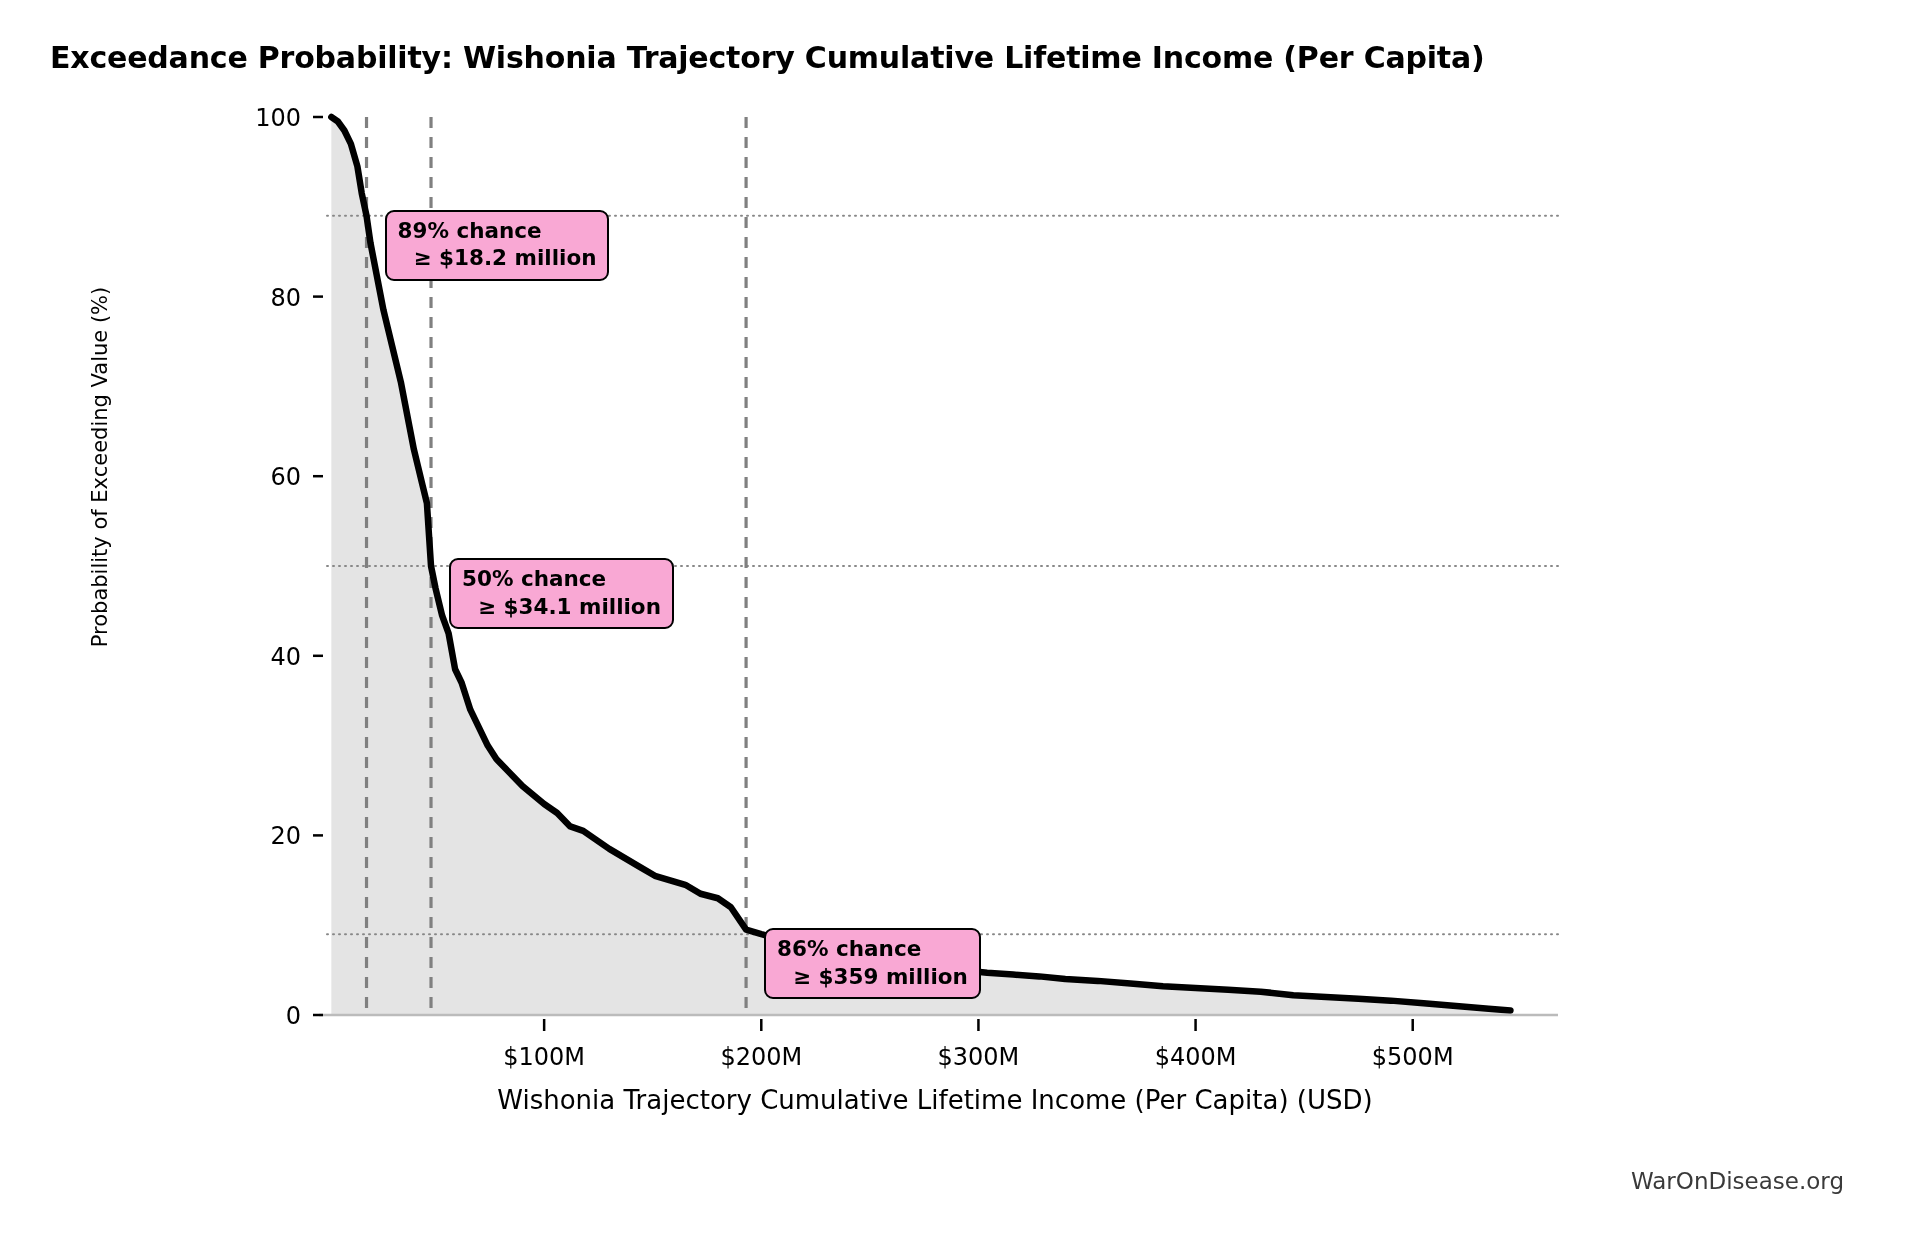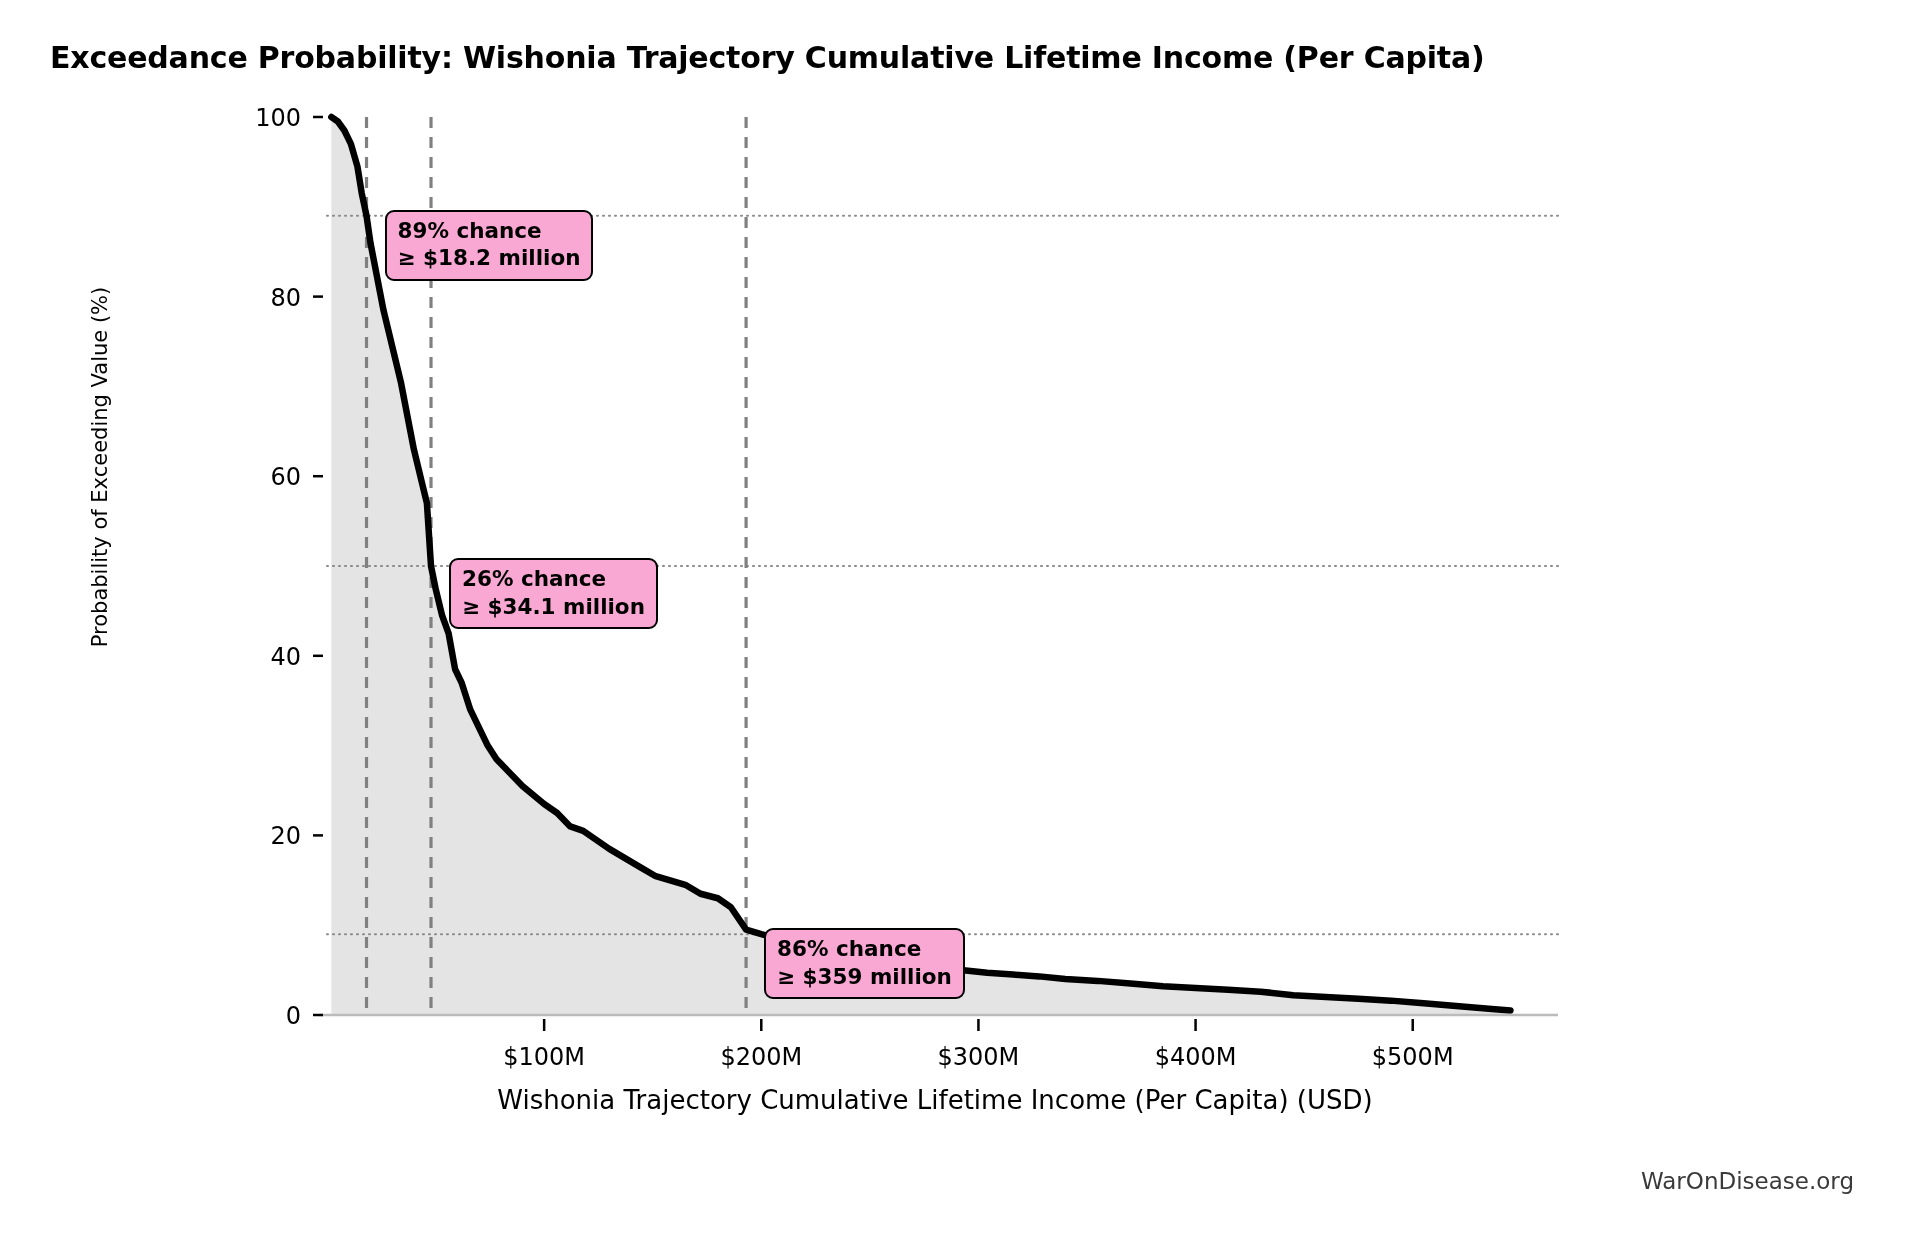--- a/index.html
+++ b/index.html
@@ -34,40 +34,40 @@
   .xlabel{
     position:absolute;
     left:327px;top:1085px;
     width:1216px;
     text-align:center;
     font-size:26px;
     color:#000;
   }
   .footer-credit{
     position:absolute;
-    right:70px;bottom:40px;
+    right:80px;bottom:40px;
     font-size:23px;
     color:#3a3a3a;
   }
   svg.plot{position:absolute;left:0;top:0;}
   .ytick-label{font-size:24px;fill:#000;}
   .xtick-label{font-size:24px;fill:#000;}
   .anno-box{
     position:absolute;
     background:#f9a8d4;
     border:2.5px solid #000;
     border-radius:9px;
     padding:5px 11px 7px 11px;
     font-size:21.5px;
     font-weight:bold;
     color:#000;
     line-height:1.28;
     white-space:nowrap;
   }
-  .anno-line2{display:block;}
+  .anno-line2{display:block;margin-left:16px;}
 </style>
 </head>
 <body>
 
 <div id="chart-root">
 
   <div class="chart-title">Exceedance Probability: Wishonia Trajectory Cumulative Lifetime Income (Per Capita)</div>
 
   <div class="ylabel">Probability of Exceeding Value (%)</div>
 
@@ -106,21 +106,21 @@
     </svg>
 
   <div class="xlabel">Wishonia Trajectory Cumulative Lifetime Income (Per Capita) (USD)</div>
 
   <div class="anno-box" id="anno-0" style="left: 384.52px; top: 209.78px;">
     <span>89% chance</span>
     <span class="anno-line2">≥ $18.2 million</span>
   </div>
 
   <div class="anno-box" id="anno-1" style="left: 449.011px; top: 558px;">
-    <span>26% chance</span>
+    <span>50% chance</span>
     <span class="anno-line2">≥ $34.1 million</span>
   </div>
 
   <div class="anno-box" id="anno-2" style="left: 764.086px; top: 928.18px;">
     <span>86% chance</span>
     <span class="anno-line2">≥ $359 million</span>
   </div>
 
   <div class="footer-credit">WarOnDisease.org</div>
 

